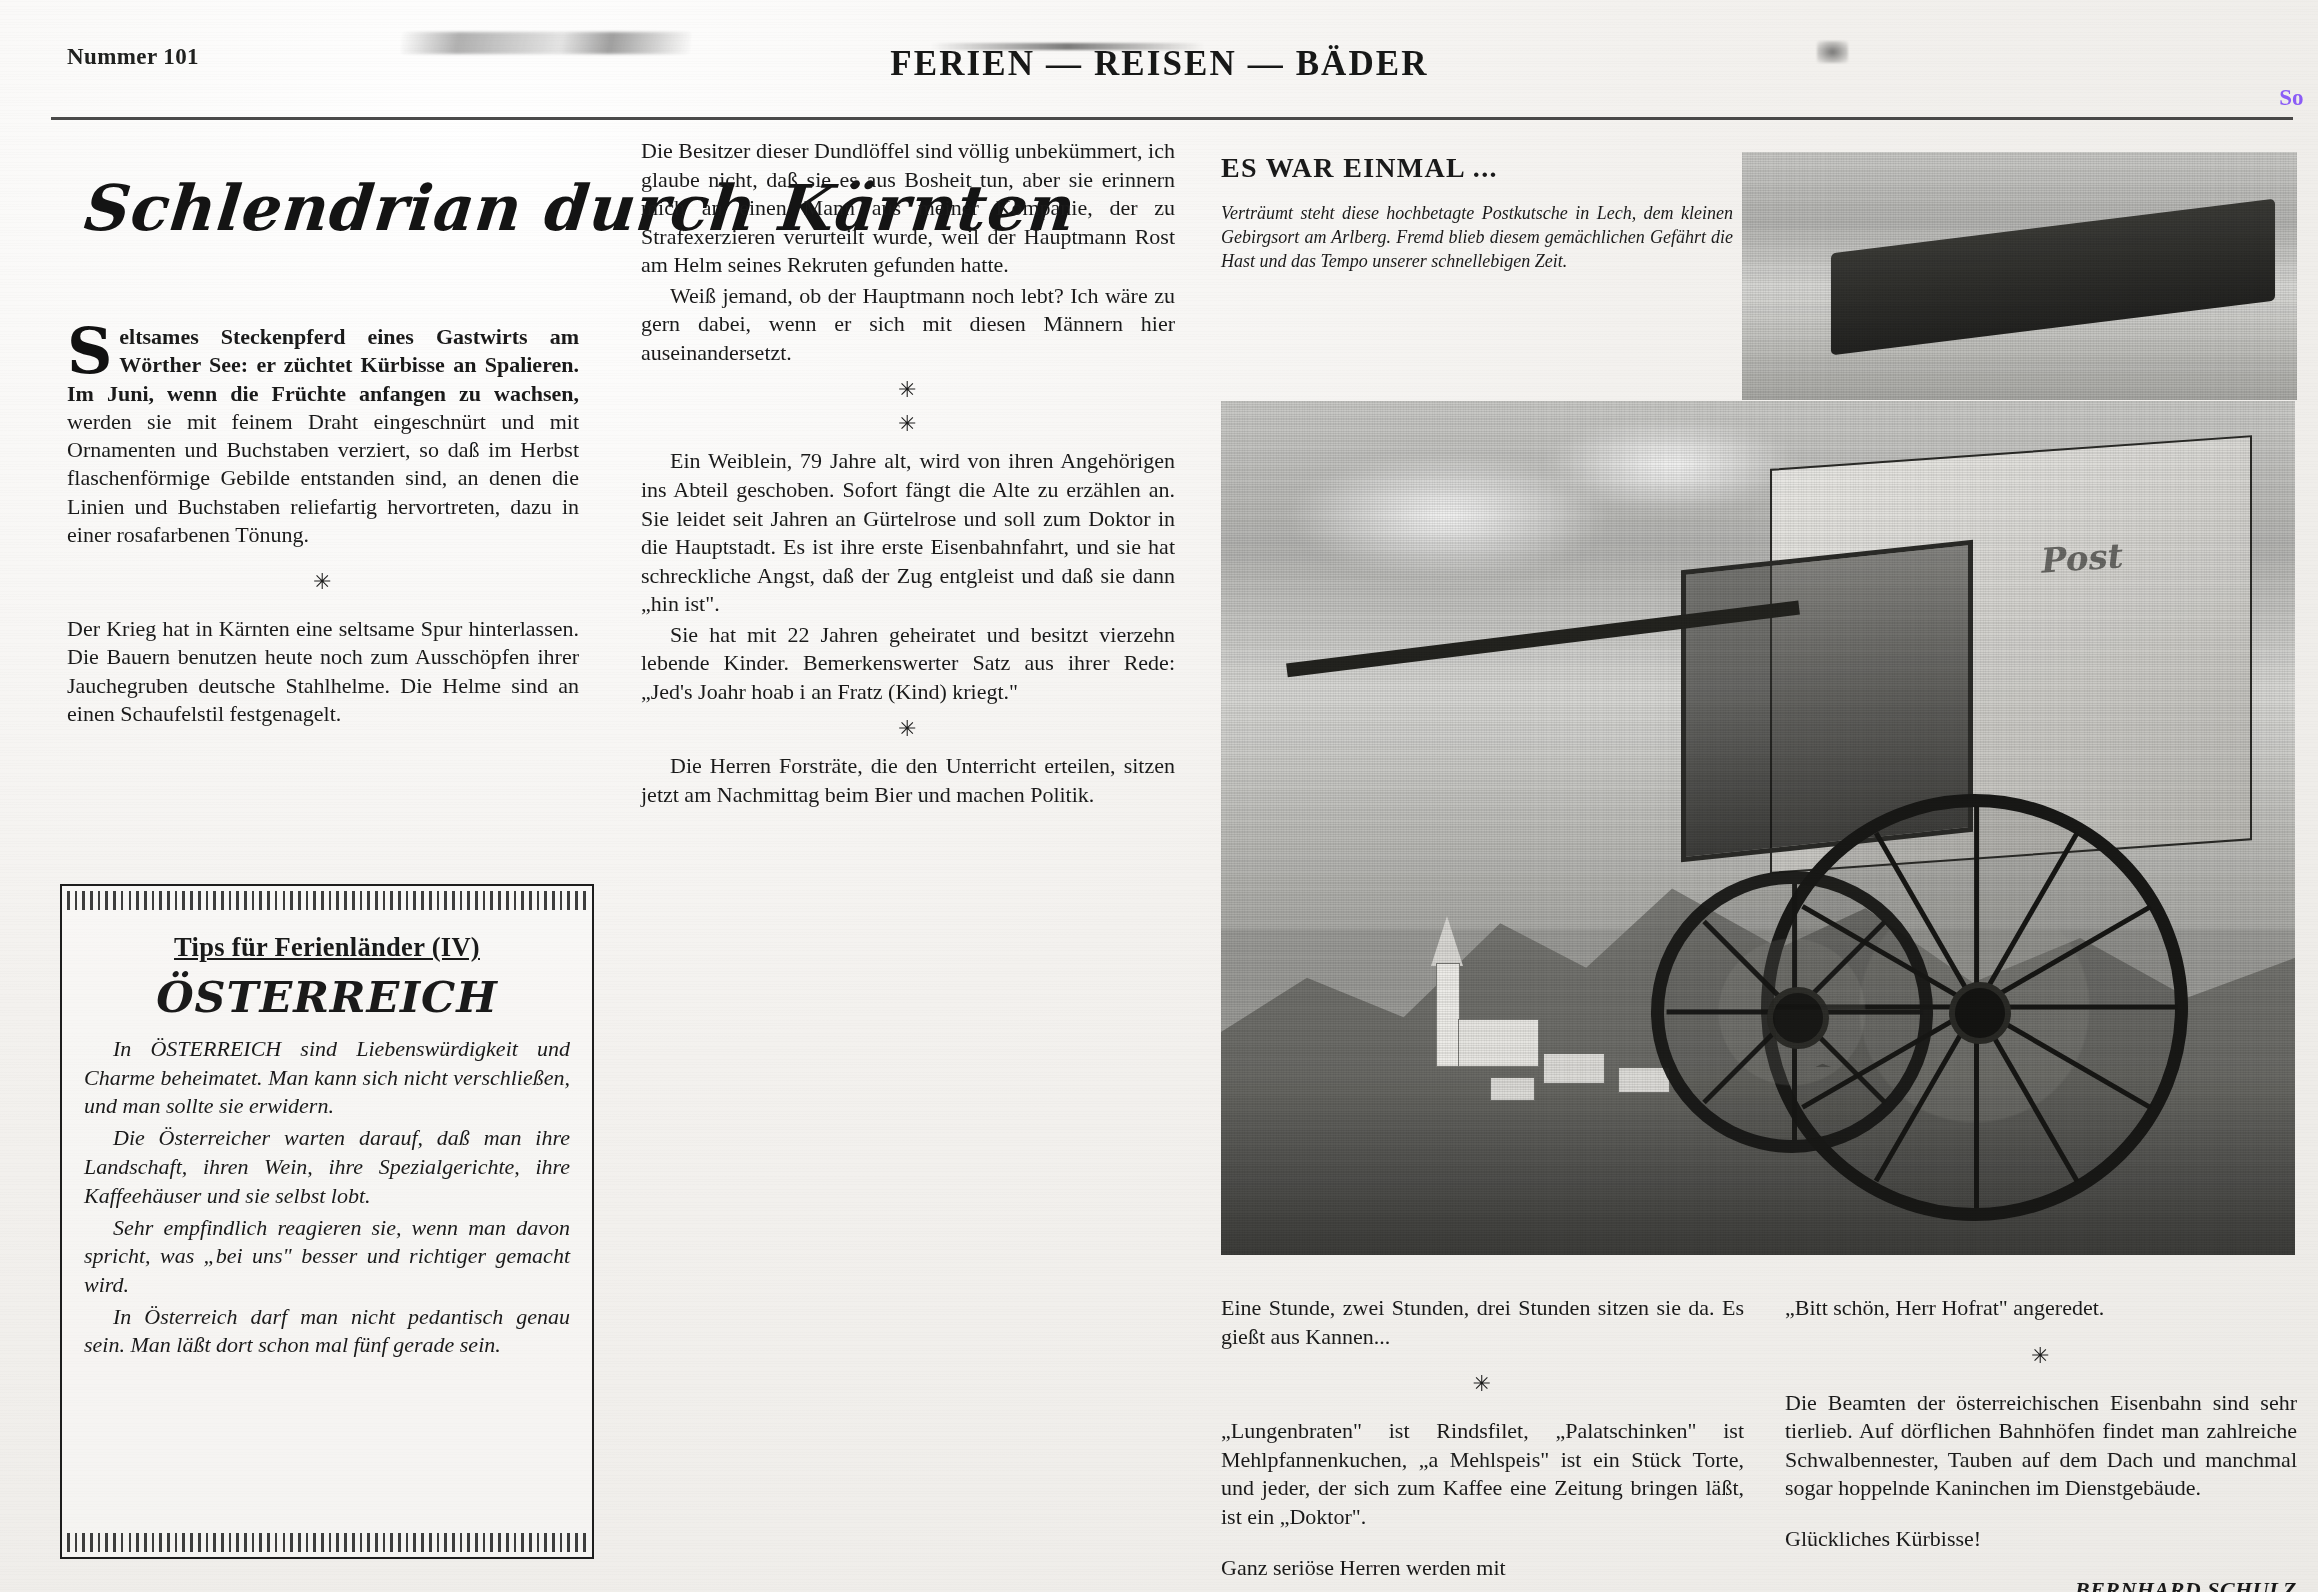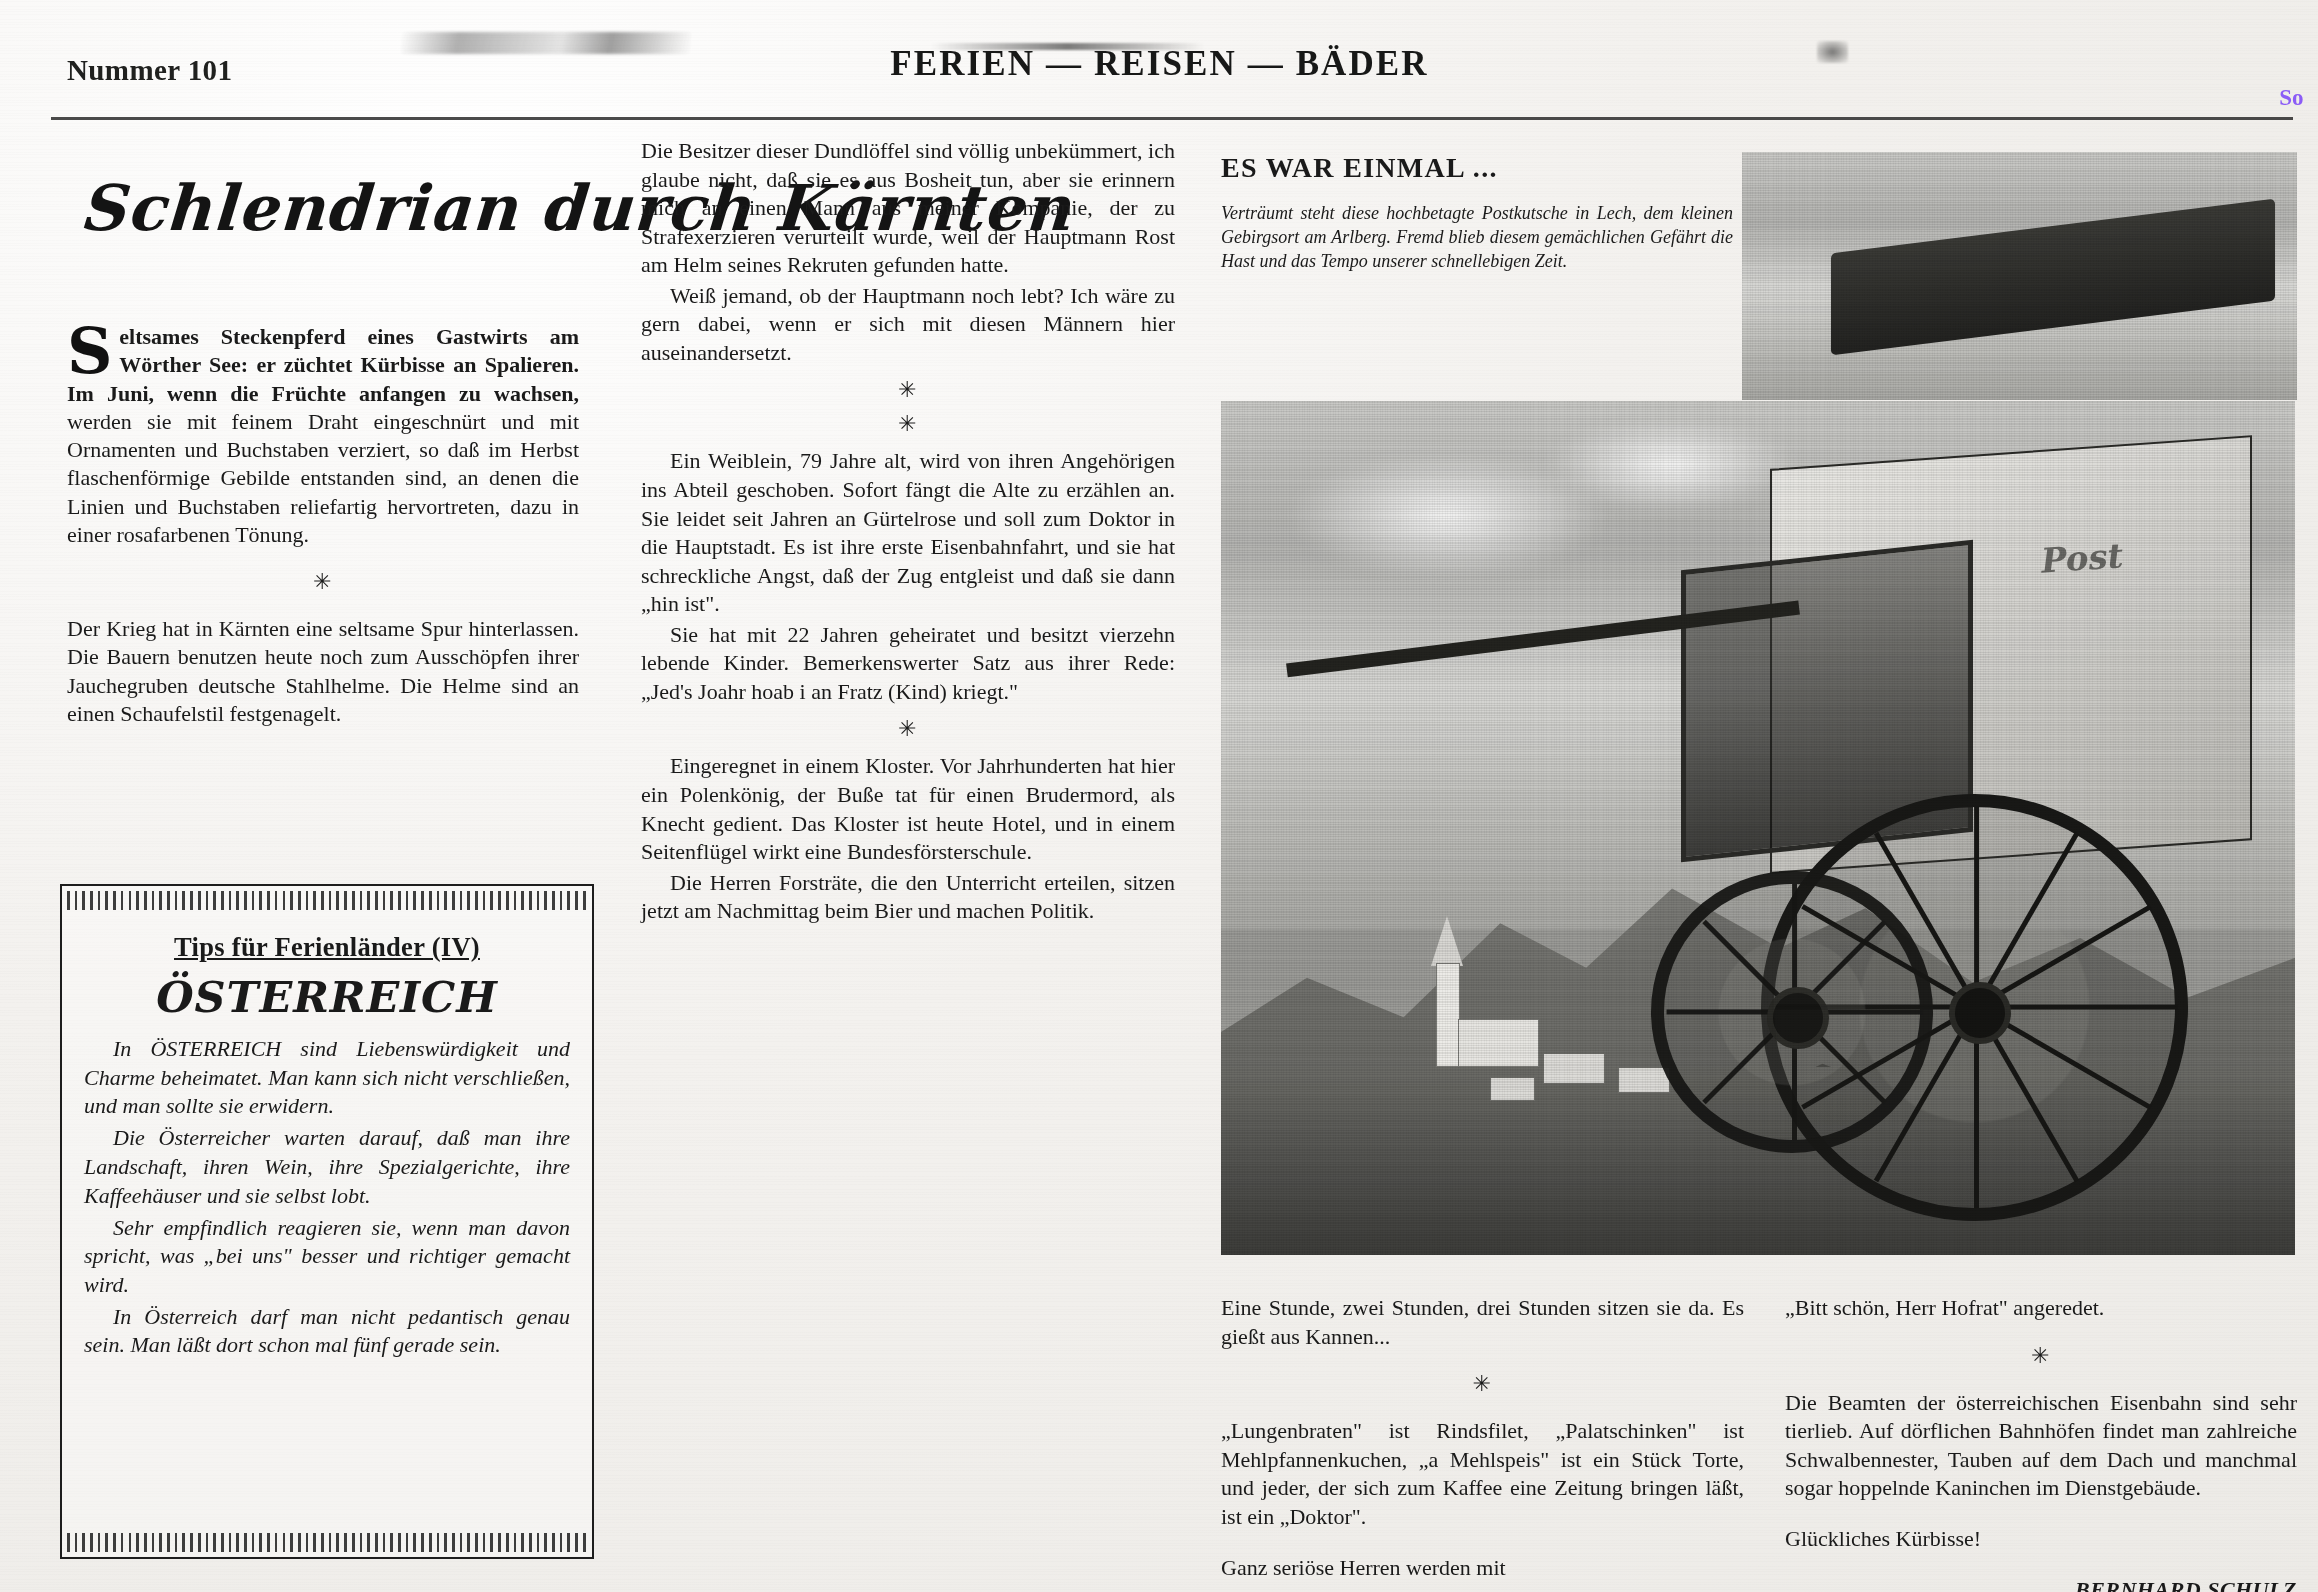--- a/index.html
+++ b/index.html
@@ -19,23 +19,23 @@
       radial-gradient(ellipse at 20% 10%, #ffffff 0%, #f3f1ee 45%, #eceae6 100%);
     pointer-events:none;
   }
   .page{position:absolute;inset:0;}
 
   
   .masthead{
     position:absolute;left:0;right:0;top:0;height:120px;
   }
   .issue-no{
-    position:absolute;left:67px;top:54px;
+    position:absolute;left:67px;top:44px;
     font-family:"Liberation Serif", serif;
-    font-weight:bold;font-size:29px;letter-spacing:0.4px;
+    font-weight:bold;font-size:23px;letter-spacing:0.4px;
     color:#20211f;
     filter:blur(0.2px);
   }
   .masthead-title{
     position:absolute;left:0;right:0;top:44px;
     text-align:center;
     font-family:Liberation Serif, serif;
     font-weight:bold;font-size:35px;letter-spacing:2.1px;
     color:#171817;
   }
@@ -285,21 +285,20 @@
   </div>
 
   <div class="col" id="col2">
     <p>Die Besitzer dieser Dundlöffel sind völlig unbekümmert, ich glaube nicht, daß sie es aus Bosheit tun, aber sie erinnern mich an einen Mann aus meiner Kompanie, der zu Strafexerzieren verurteilt wurde, weil der Hauptmann Rost am Helm seines Rekruten gefunden hatte.</p>
     <p class="indent">Weiß jemand, ob der Hauptmann noch lebt? Ich wäre zu gern dabei, wenn er sich mit diesen Männern hier auseinandersetzt.</p>
     <div class="starsep">✳</div>
     <div class="starsep">✳</div>
     <p class="indent">Ein Weiblein, 79 Jahre alt, wird von ihren Angehörigen ins Abteil geschoben. Sofort fängt die Alte zu erzählen an. Sie leidet seit Jahren an Gürtelrose und soll zum Doktor in die Hauptstadt. Es ist ihre erste Eisenbahnfahrt, und sie hat schreckliche Angst, daß der Zug entgleist und daß sie dann „hin ist".</p>
     <p class="indent">Sie hat mit 22 Jahren geheiratet und besitzt vierzehn lebende Kinder. Bemerkenswerter Satz aus ihrer Rede: „Jed's Joahr hoab i an Fratz (Kind) kriegt."</p>
     <div class="starsep">✳</div>
-    <p class="indent">Eingeregnet in einem Kloster. Vor Jahrhunderten hat hier ein Polenkönig, der Buße tat für einen Brudermord, als Knecht gedient. Das Kloster ist heute Hotel, und in einem Seitenflügel wirkt eine Bundesförsterschule.</p>
     <p class="indent">Die Herren Forsträte, die den Unterricht erteilen, sitzen jetzt am Nachmittag beim Bier und machen Politik.</p>
   </div>
 
   <div class="eswar-title">ES WAR EINMAL ...</div>
   <div class="eswar-body">Verträumt steht diese hochbetagte Postkutsche in Lech, dem kleinen Gebirgsort am Arlberg. Fremd blieb diesem gemächlichen Gefährt die Hast und das Tempo unserer schnellebigen Zeit.</div>
 
   <div class="photo" style="top:152px;left:1742px;width:555px;height:248px;">
     <div class="photo-inner">
       <div class="sky" style="height:100%;"></div>
       <div class="coach-roof" style="right:4%;top:30%;width:444px;height:102px;"></div>

